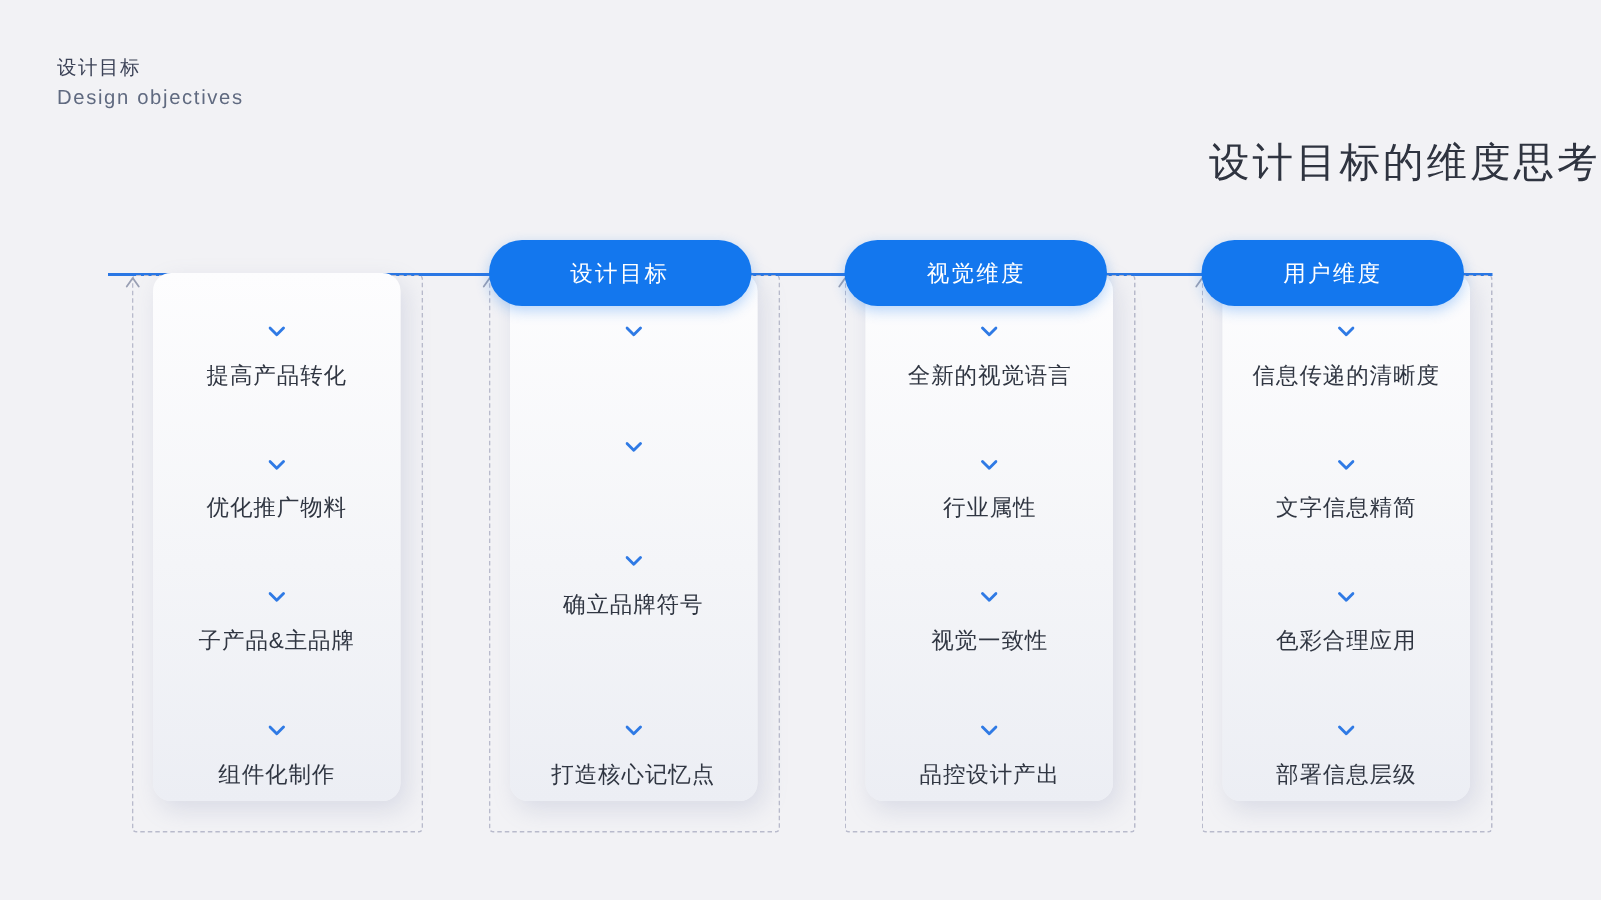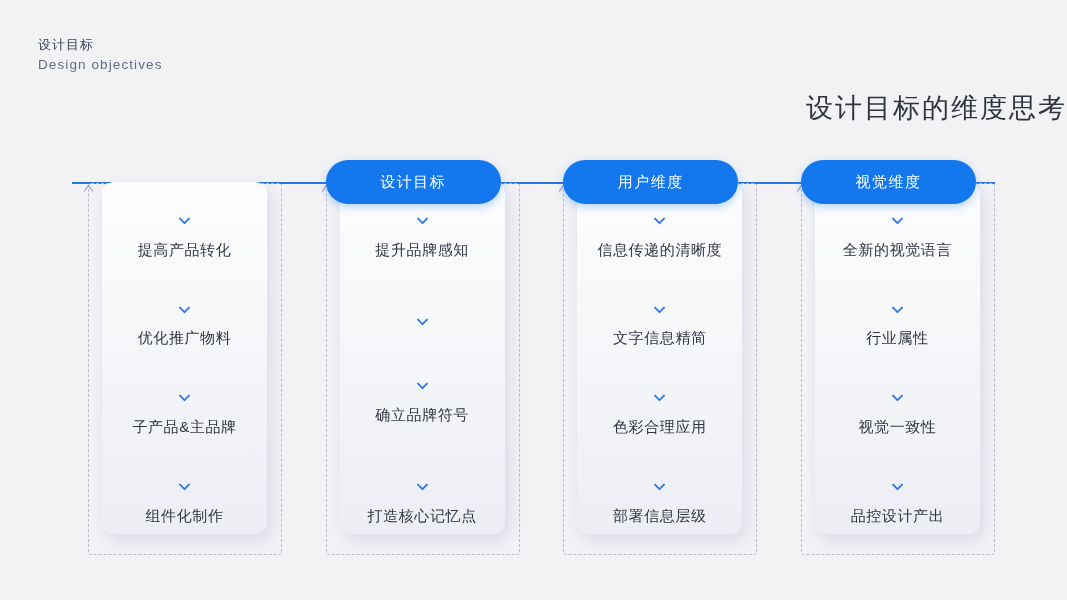--- a/index.html
+++ b/index.html
@@ -223,21 +223,20 @@
         </svg>
       </div>
       <div class="card"></div>
       <div class="pill">设计目标</div>
       <div class="item-stack">
         <div class="chevron">
           <svg width="11" height="8" viewBox="0 0 11 8" aria-hidden="true">
             <path d="M1 1.6 L5.5 6.2 L10 1.6" fill="none" stroke="currentColor" stroke-width="1.9" stroke-linecap="round" stroke-linejoin="round"></path>
           </svg>
         </div>
-        <div class="item-label">提升品牌感知</div>
         <div class="item-gap"></div>
         <div class="chevron">
           <svg width="11" height="8" viewBox="0 0 11 8" aria-hidden="true">
             <path d="M1 1.6 L5.5 6.2 L10 1.6" fill="none" stroke="currentColor" stroke-width="1.9" stroke-linecap="round" stroke-linejoin="round"></path>
           </svg>
         </div>
         <div class="item-gap"></div>
         <div class="chevron">
           <svg width="11" height="8" viewBox="0 0 11 8" aria-hidden="true">
             <path d="M1 1.6 L5.5 6.2 L10 1.6" fill="none" stroke="currentColor" stroke-width="1.9" stroke-linecap="round" stroke-linejoin="round"></path>
@@ -254,83 +253,83 @@
       </div>
     </div>
     <div class="column">
       <div class="dash-frame"></div>
       <div class="caret-up">
         <svg width="11" height="8" viewBox="0 0 11 8" aria-hidden="true">
           <path d="M1.5 7 L5.5 1.4 L9.5 7" fill="none" stroke="currentColor" stroke-width="1.2" stroke-linecap="round" stroke-linejoin="round"></path>
         </svg>
       </div>
       <div class="card"></div>
-      <div class="pill">用户维度</div>
+      <div class="pill">视觉维度</div>
       <div class="item-stack">
         <div class="chevron">
           <svg width="11" height="8" viewBox="0 0 11 8" aria-hidden="true">
             <path d="M1 1.6 L5.5 6.2 L10 1.6" fill="none" stroke="currentColor" stroke-width="1.9" stroke-linecap="round" stroke-linejoin="round"></path>
           </svg>
         </div>
-        <div class="item-label">信息传递的清晰度</div>
-        <div class="item-gap"></div>
-        <div class="chevron">
-          <svg width="11" height="8" viewBox="0 0 11 8" aria-hidden="true">
-            <path d="M1 1.6 L5.5 6.2 L10 1.6" fill="none" stroke="currentColor" stroke-width="1.9" stroke-linecap="round" stroke-linejoin="round"></path>
-          </svg>
-        </div>
-        <div class="item-label">文字信息精简</div>
-        <div class="item-gap"></div>
-        <div class="chevron">
-          <svg width="11" height="8" viewBox="0 0 11 8" aria-hidden="true">
-            <path d="M1 1.6 L5.5 6.2 L10 1.6" fill="none" stroke="currentColor" stroke-width="1.9" stroke-linecap="round" stroke-linejoin="round"></path>
-          </svg>
-        </div>
-        <div class="item-label">色彩合理应用</div>
-        <div class="item-gap"></div>
-        <div class="chevron">
-          <svg width="11" height="8" viewBox="0 0 11 8" aria-hidden="true">
-            <path d="M1 1.6 L5.5 6.2 L10 1.6" fill="none" stroke="currentColor" stroke-width="1.9" stroke-linecap="round" stroke-linejoin="round"></path>
-          </svg>
-        </div>
-        <div class="item-label">部署信息层级</div>
+        <div class="item-label">全新的视觉语言</div>
+        <div class="item-gap"></div>
+        <div class="chevron">
+          <svg width="11" height="8" viewBox="0 0 11 8" aria-hidden="true">
+            <path d="M1 1.6 L5.5 6.2 L10 1.6" fill="none" stroke="currentColor" stroke-width="1.9" stroke-linecap="round" stroke-linejoin="round"></path>
+          </svg>
+        </div>
+        <div class="item-label">行业属性</div>
+        <div class="item-gap"></div>
+        <div class="chevron">
+          <svg width="11" height="8" viewBox="0 0 11 8" aria-hidden="true">
+            <path d="M1 1.6 L5.5 6.2 L10 1.6" fill="none" stroke="currentColor" stroke-width="1.9" stroke-linecap="round" stroke-linejoin="round"></path>
+          </svg>
+        </div>
+        <div class="item-label">视觉一致性</div>
+        <div class="item-gap"></div>
+        <div class="chevron">
+          <svg width="11" height="8" viewBox="0 0 11 8" aria-hidden="true">
+            <path d="M1 1.6 L5.5 6.2 L10 1.6" fill="none" stroke="currentColor" stroke-width="1.9" stroke-linecap="round" stroke-linejoin="round"></path>
+          </svg>
+        </div>
+        <div class="item-label">品控设计产出</div>
       </div>
     </div>
     <div class="column">
       <div class="dash-frame"></div>
       <div class="caret-up">
         <svg width="11" height="8" viewBox="0 0 11 8" aria-hidden="true">
           <path d="M1.5 7 L5.5 1.4 L9.5 7" fill="none" stroke="currentColor" stroke-width="1.2" stroke-linecap="round" stroke-linejoin="round"></path>
         </svg>
       </div>
       <div class="card"></div>
-      <div class="pill">视觉维度</div>
+      <div class="pill">用户维度</div>
       <div class="item-stack">
         <div class="chevron">
           <svg width="11" height="8" viewBox="0 0 11 8" aria-hidden="true">
             <path d="M1 1.6 L5.5 6.2 L10 1.6" fill="none" stroke="currentColor" stroke-width="1.9" stroke-linecap="round" stroke-linejoin="round"></path>
           </svg>
         </div>
-        <div class="item-label">全新的视觉语言</div>
-        <div class="item-gap"></div>
-        <div class="chevron">
-          <svg width="11" height="8" viewBox="0 0 11 8" aria-hidden="true">
-            <path d="M1 1.6 L5.5 6.2 L10 1.6" fill="none" stroke="currentColor" stroke-width="1.9" stroke-linecap="round" stroke-linejoin="round"></path>
-          </svg>
-        </div>
-        <div class="item-label">行业属性</div>
-        <div class="item-gap"></div>
-        <div class="chevron">
-          <svg width="11" height="8" viewBox="0 0 11 8" aria-hidden="true">
-            <path d="M1 1.6 L5.5 6.2 L10 1.6" fill="none" stroke="currentColor" stroke-width="1.9" stroke-linecap="round" stroke-linejoin="round"></path>
-          </svg>
-        </div>
-        <div class="item-label">视觉一致性</div>
-        <div class="item-gap"></div>
-        <div class="chevron">
-          <svg width="11" height="8" viewBox="0 0 11 8" aria-hidden="true">
-            <path d="M1 1.6 L5.5 6.2 L10 1.6" fill="none" stroke="currentColor" stroke-width="1.9" stroke-linecap="round" stroke-linejoin="round"></path>
-          </svg>
-        </div>
-        <div class="item-label">品控设计产出</div>
+        <div class="item-label">信息传递的清晰度</div>
+        <div class="item-gap"></div>
+        <div class="chevron">
+          <svg width="11" height="8" viewBox="0 0 11 8" aria-hidden="true">
+            <path d="M1 1.6 L5.5 6.2 L10 1.6" fill="none" stroke="currentColor" stroke-width="1.9" stroke-linecap="round" stroke-linejoin="round"></path>
+          </svg>
+        </div>
+        <div class="item-label">文字信息精简</div>
+        <div class="item-gap"></div>
+        <div class="chevron">
+          <svg width="11" height="8" viewBox="0 0 11 8" aria-hidden="true">
+            <path d="M1 1.6 L5.5 6.2 L10 1.6" fill="none" stroke="currentColor" stroke-width="1.9" stroke-linecap="round" stroke-linejoin="round"></path>
+          </svg>
+        </div>
+        <div class="item-label">色彩合理应用</div>
+        <div class="item-gap"></div>
+        <div class="chevron">
+          <svg width="11" height="8" viewBox="0 0 11 8" aria-hidden="true">
+            <path d="M1 1.6 L5.5 6.2 L10 1.6" fill="none" stroke="currentColor" stroke-width="1.9" stroke-linecap="round" stroke-linejoin="round"></path>
+          </svg>
+        </div>
+        <div class="item-label">部署信息层级</div>
       </div>
     </div>
   </div>
 
 </body></html>

